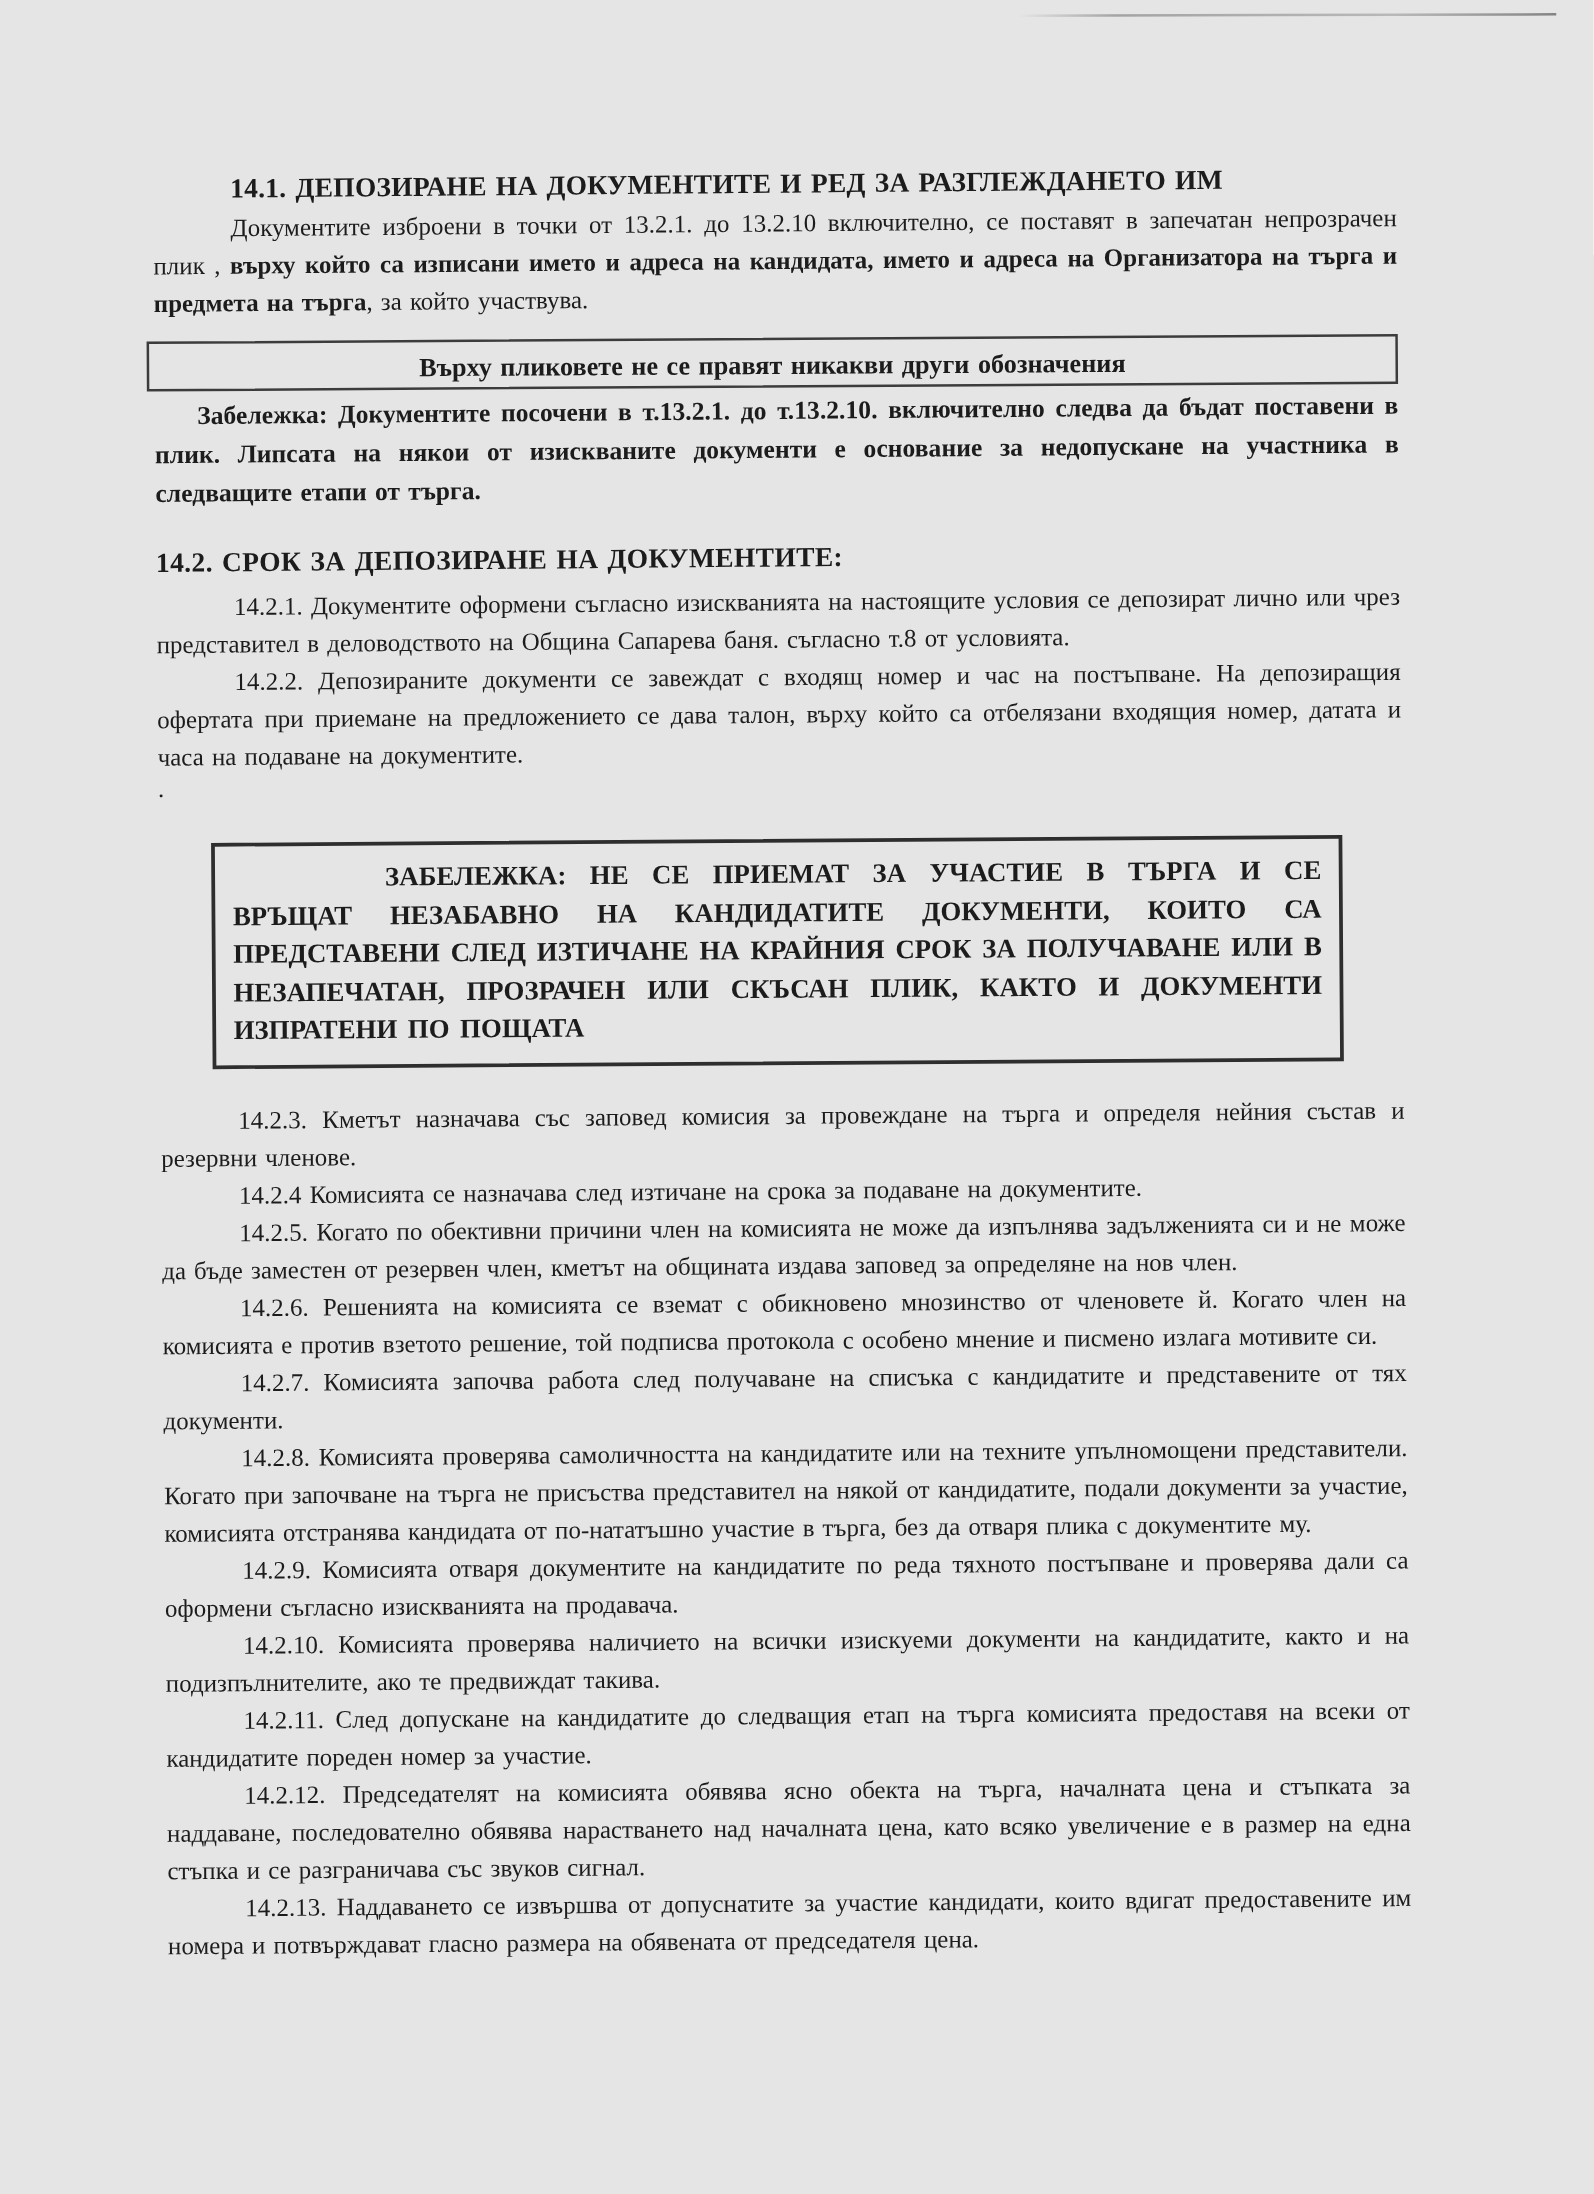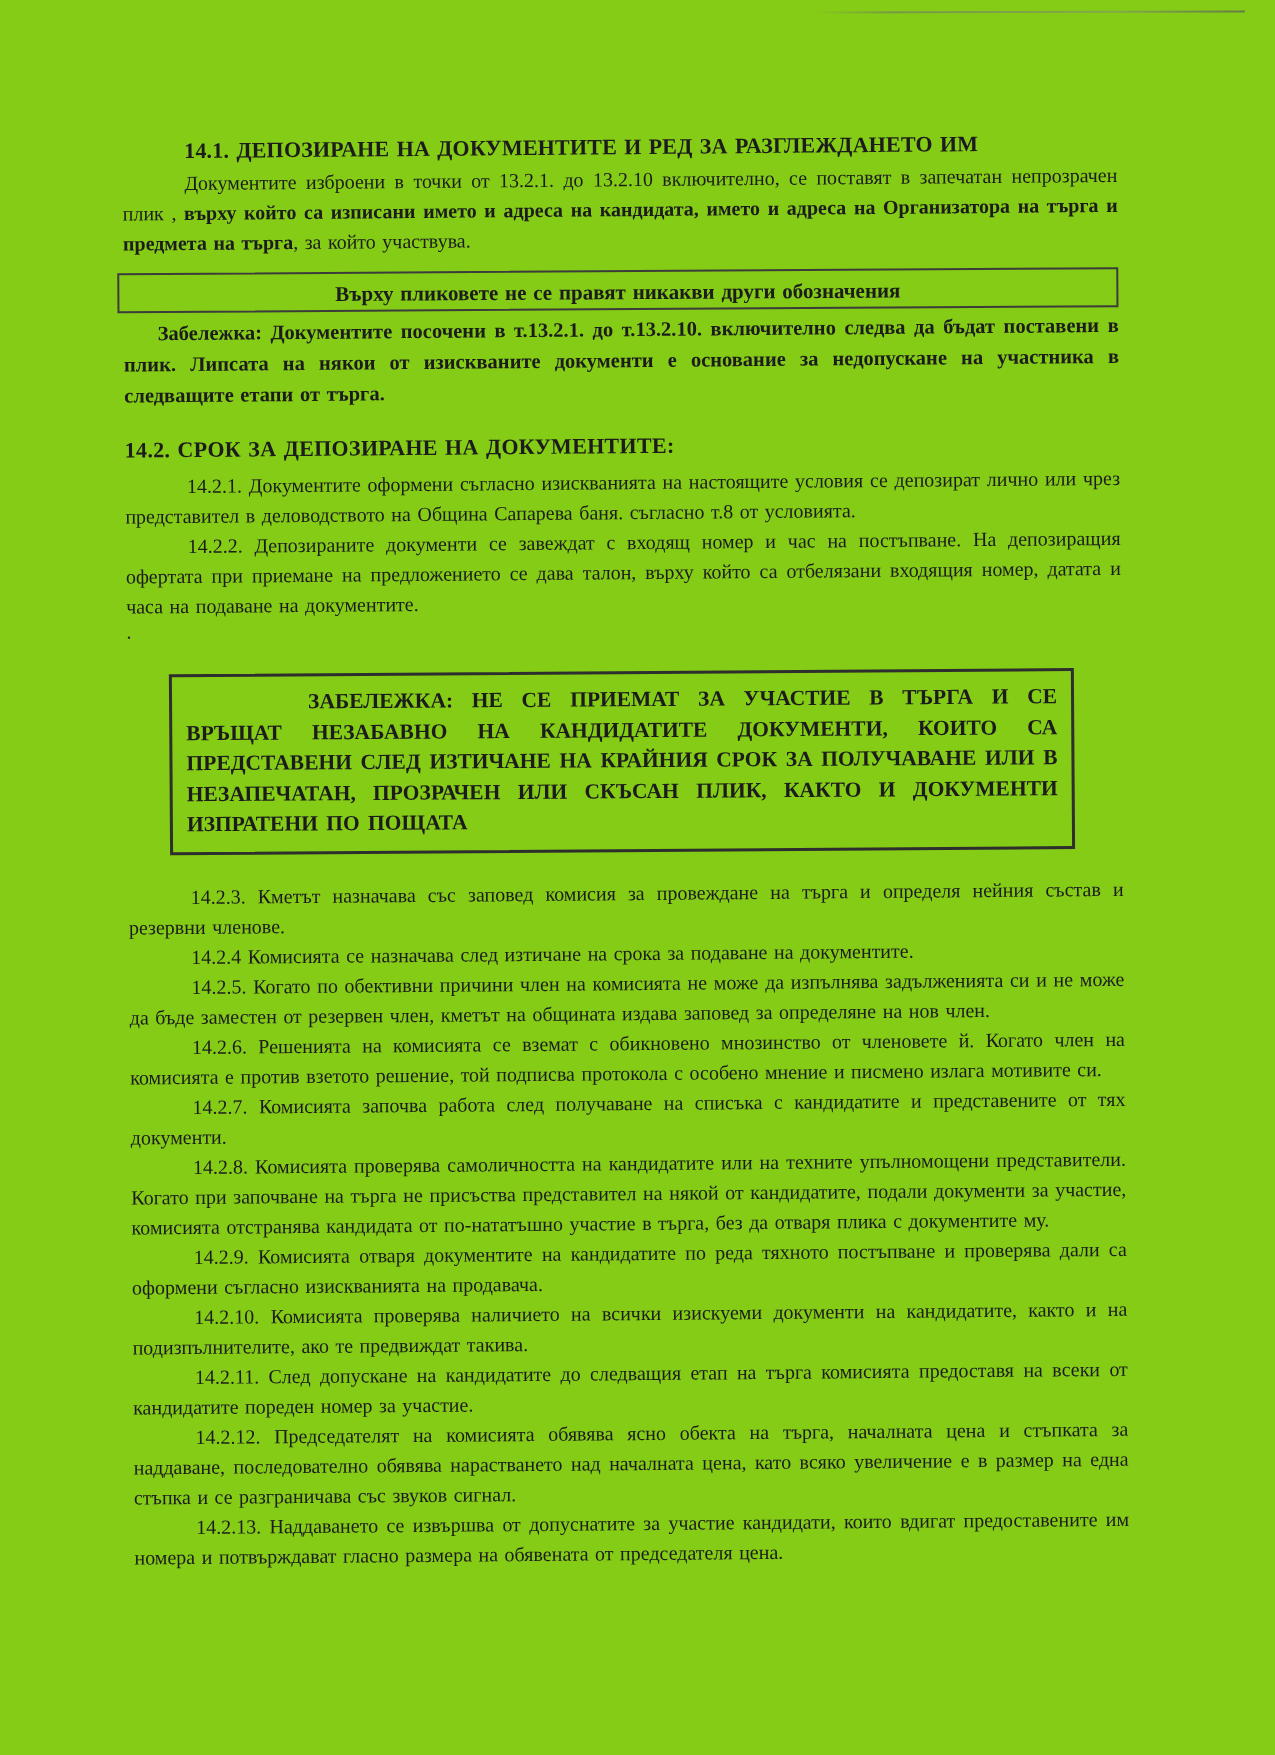--- a/index.html
+++ b/index.html
@@ -4,21 +4,21 @@
 <style>
   html, body {
     margin: 0;
     padding: 0;
     background: #ffffff;
   }
   .page {
     position: relative;
     width: 1275px;
     height: 1755px;
-    background: #84cc16;
+    background: #e5e5e5;
     overflow: hidden;
     font-family: "Liberation Serif", "DejaVu Serif", serif;
     color: #1c1c1c;
   }
   
   .scan-line {
     position: absolute;
     top: 11px;
     left: 815px;
     width: 430px;

